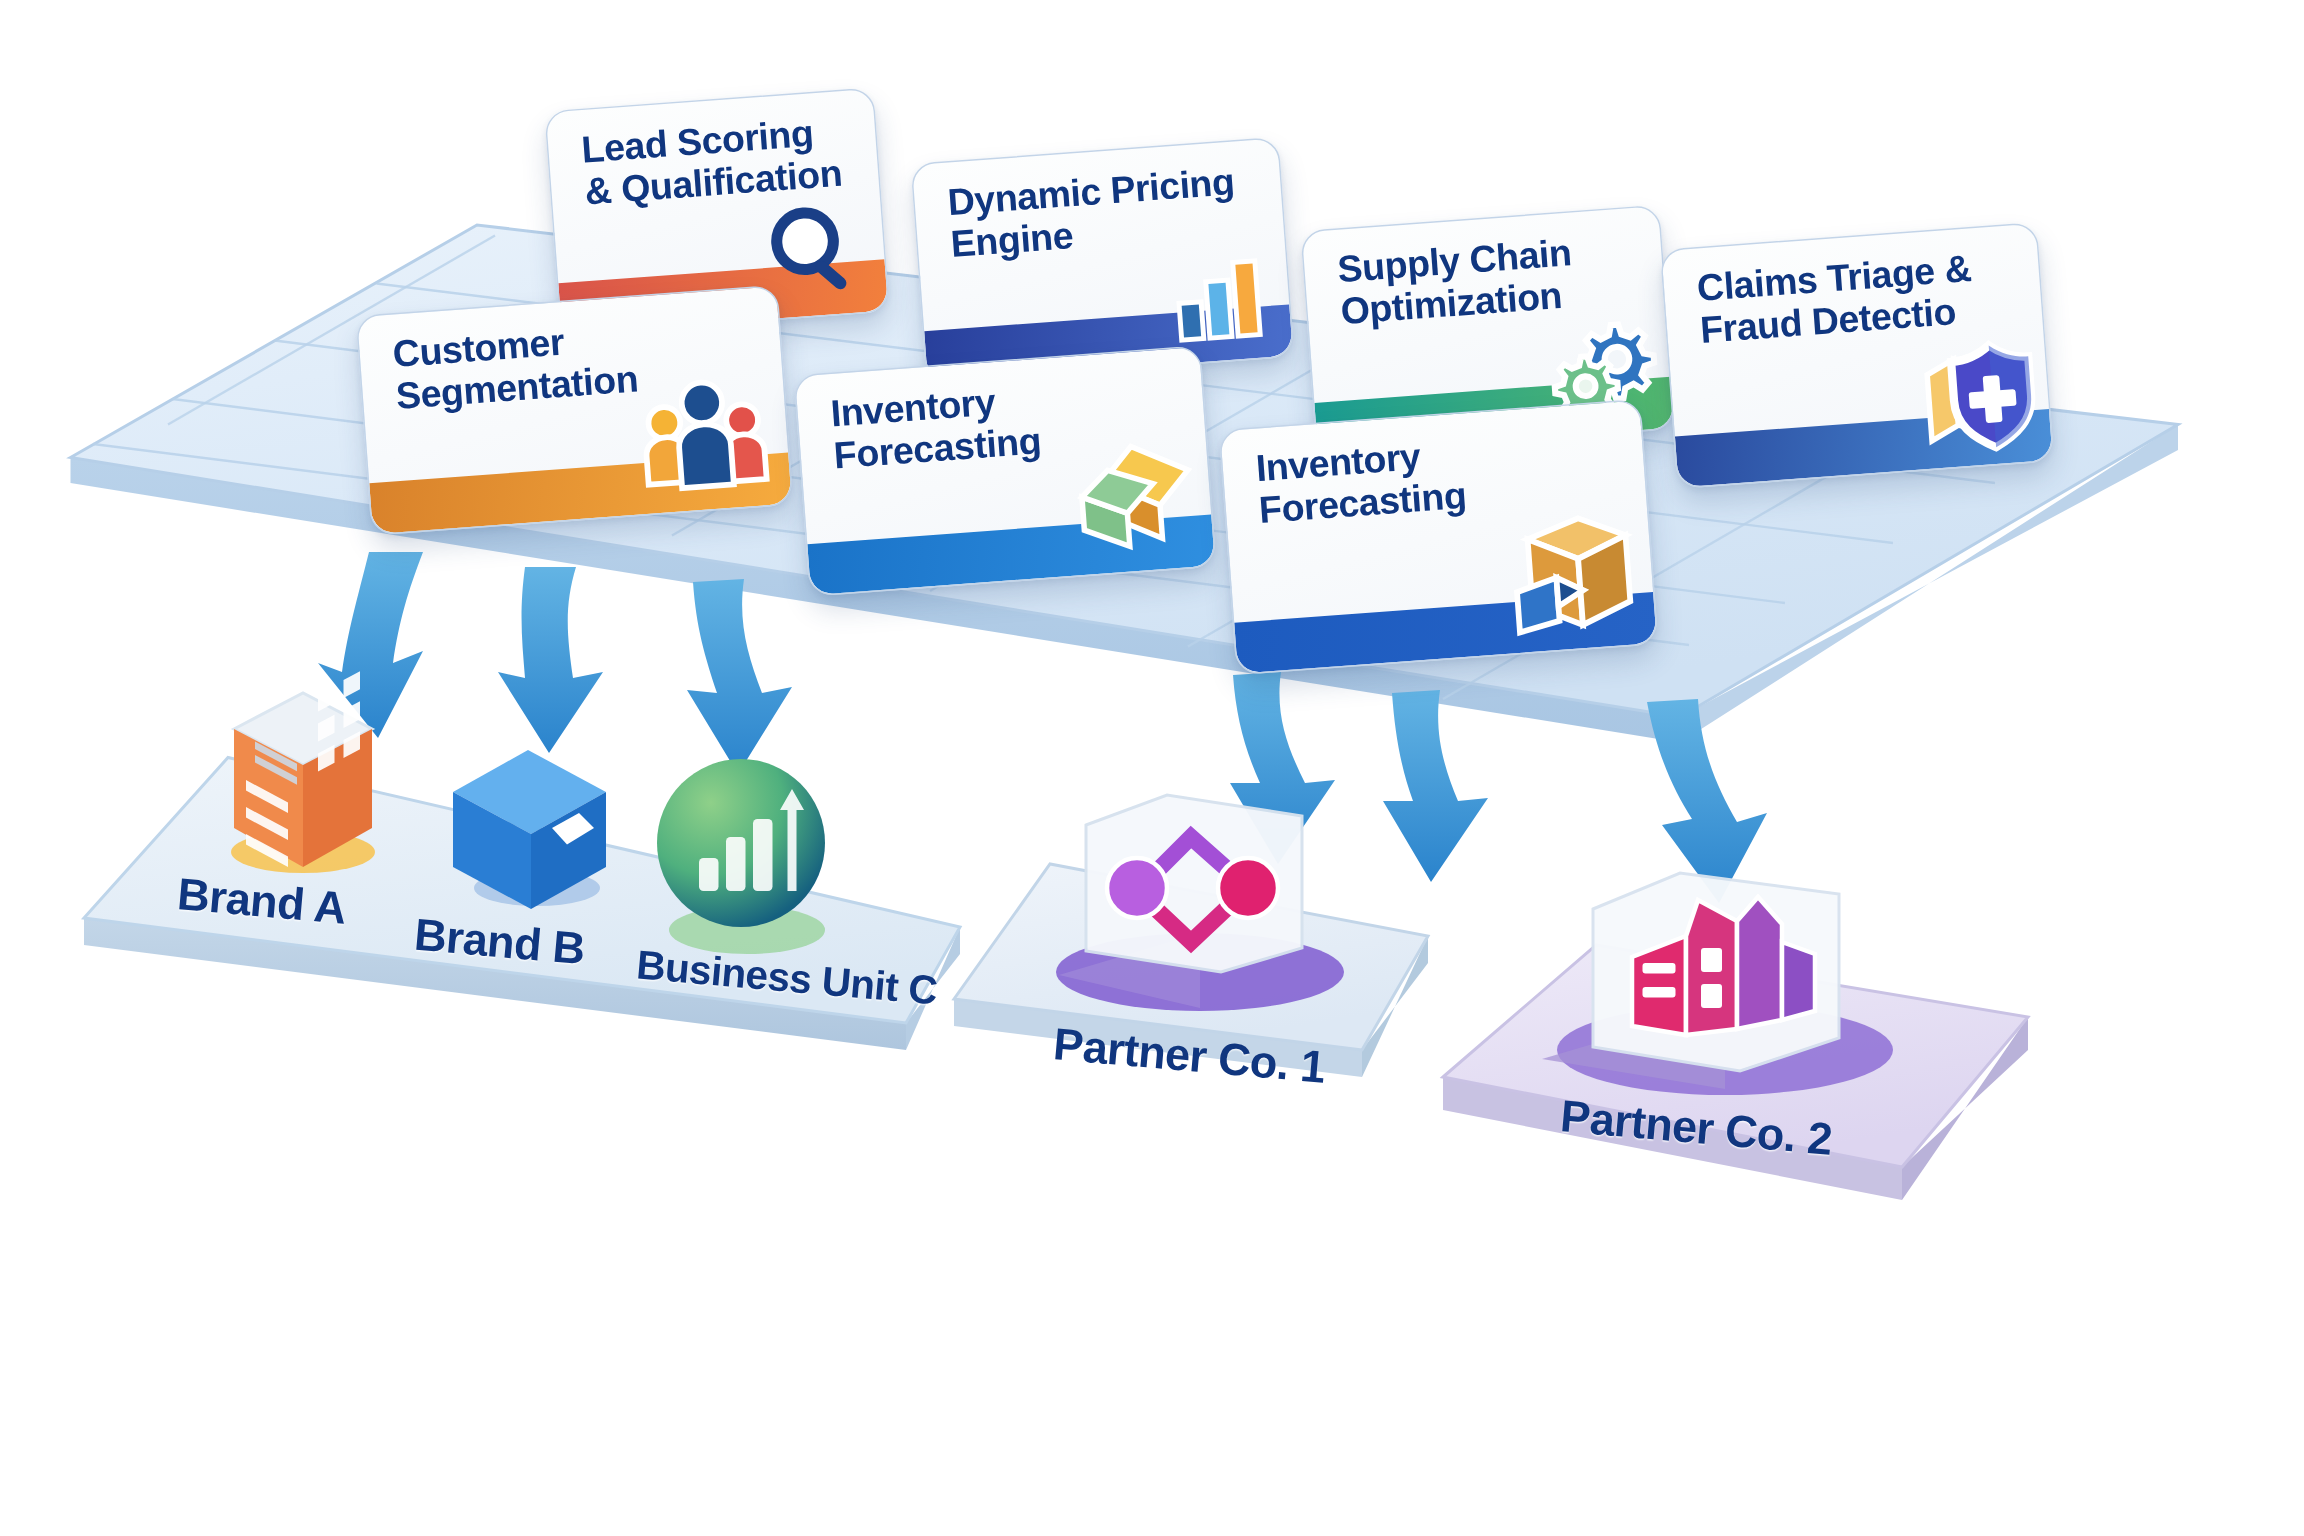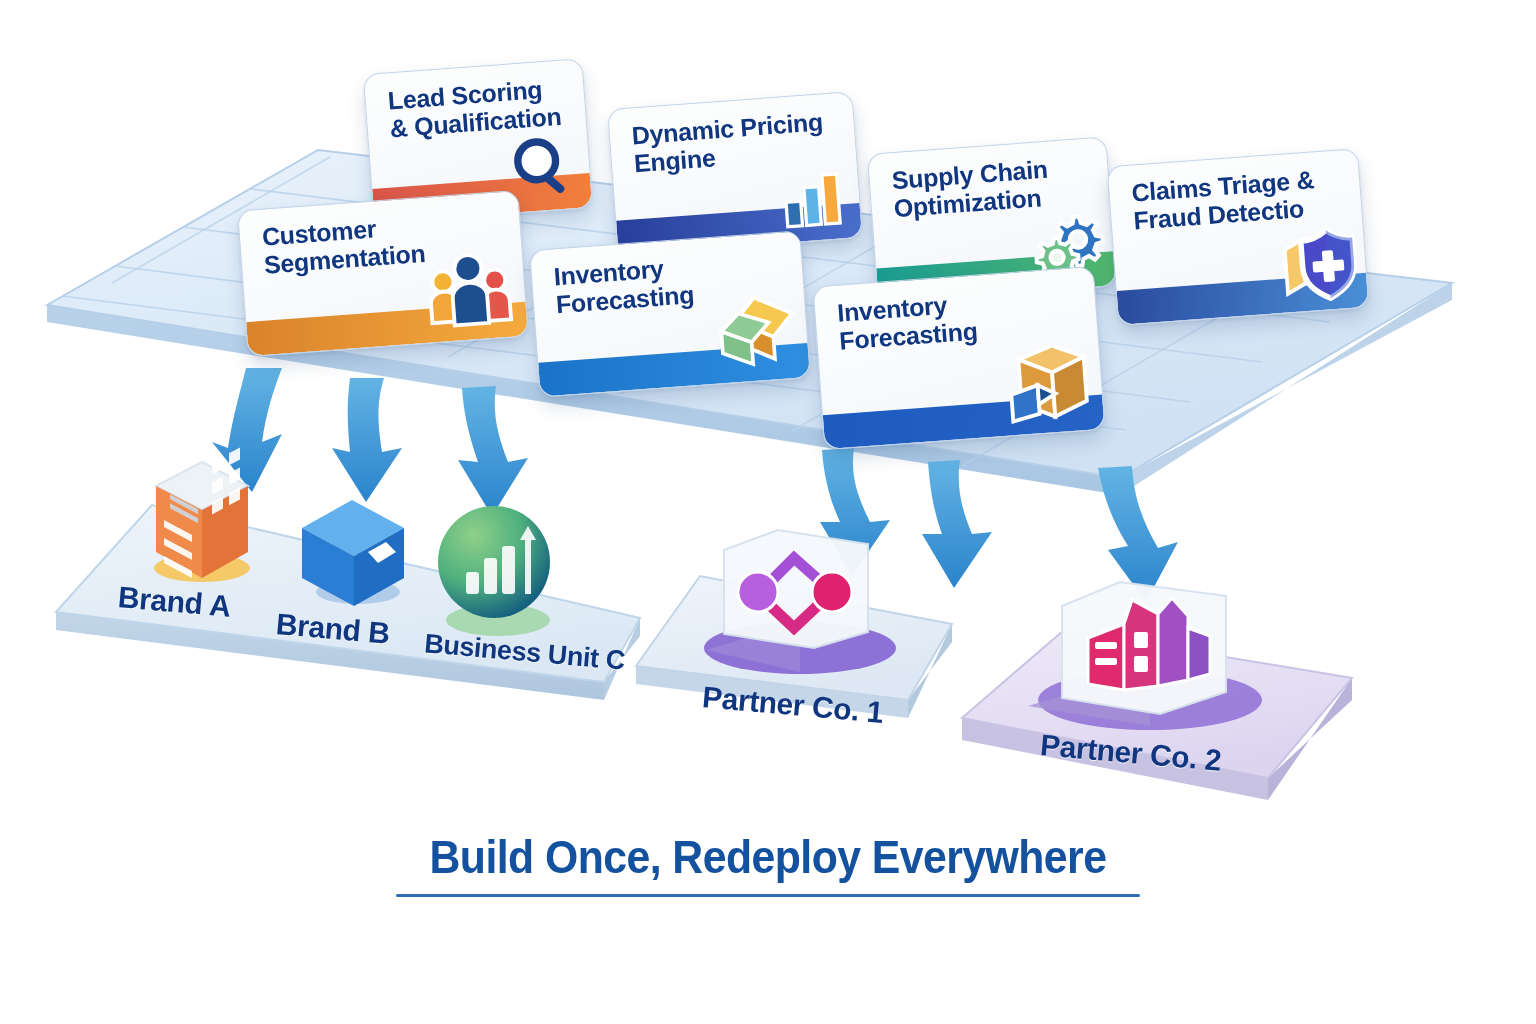--- a/index.html
+++ b/index.html
@@ -357,18 +357,14 @@
     </g>
     <g fill="#ffffff">
       <rect x="41" y="62" width="22" height="7" rx="2"></rect>
       <rect x="41" y="78" width="22" height="7" rx="2"></rect>
       <rect x="80" y="52" width="14" height="16" rx="2"></rect>
       <rect x="80" y="76" width="14" height="16" rx="2"></rect>
     </g>
   </svg>
   <div class="target-label" style="left:1040px;top:736px;transform:rotate(5deg);">Partner Co. 2</div>
 
-  <div id="title-wrap">
-    <div id="title-text">Build Once, Redeploy Everywhere</div>
-    <div id="title-rule"></div>
-  </div>
 
 </div>
 
 </body></html>

